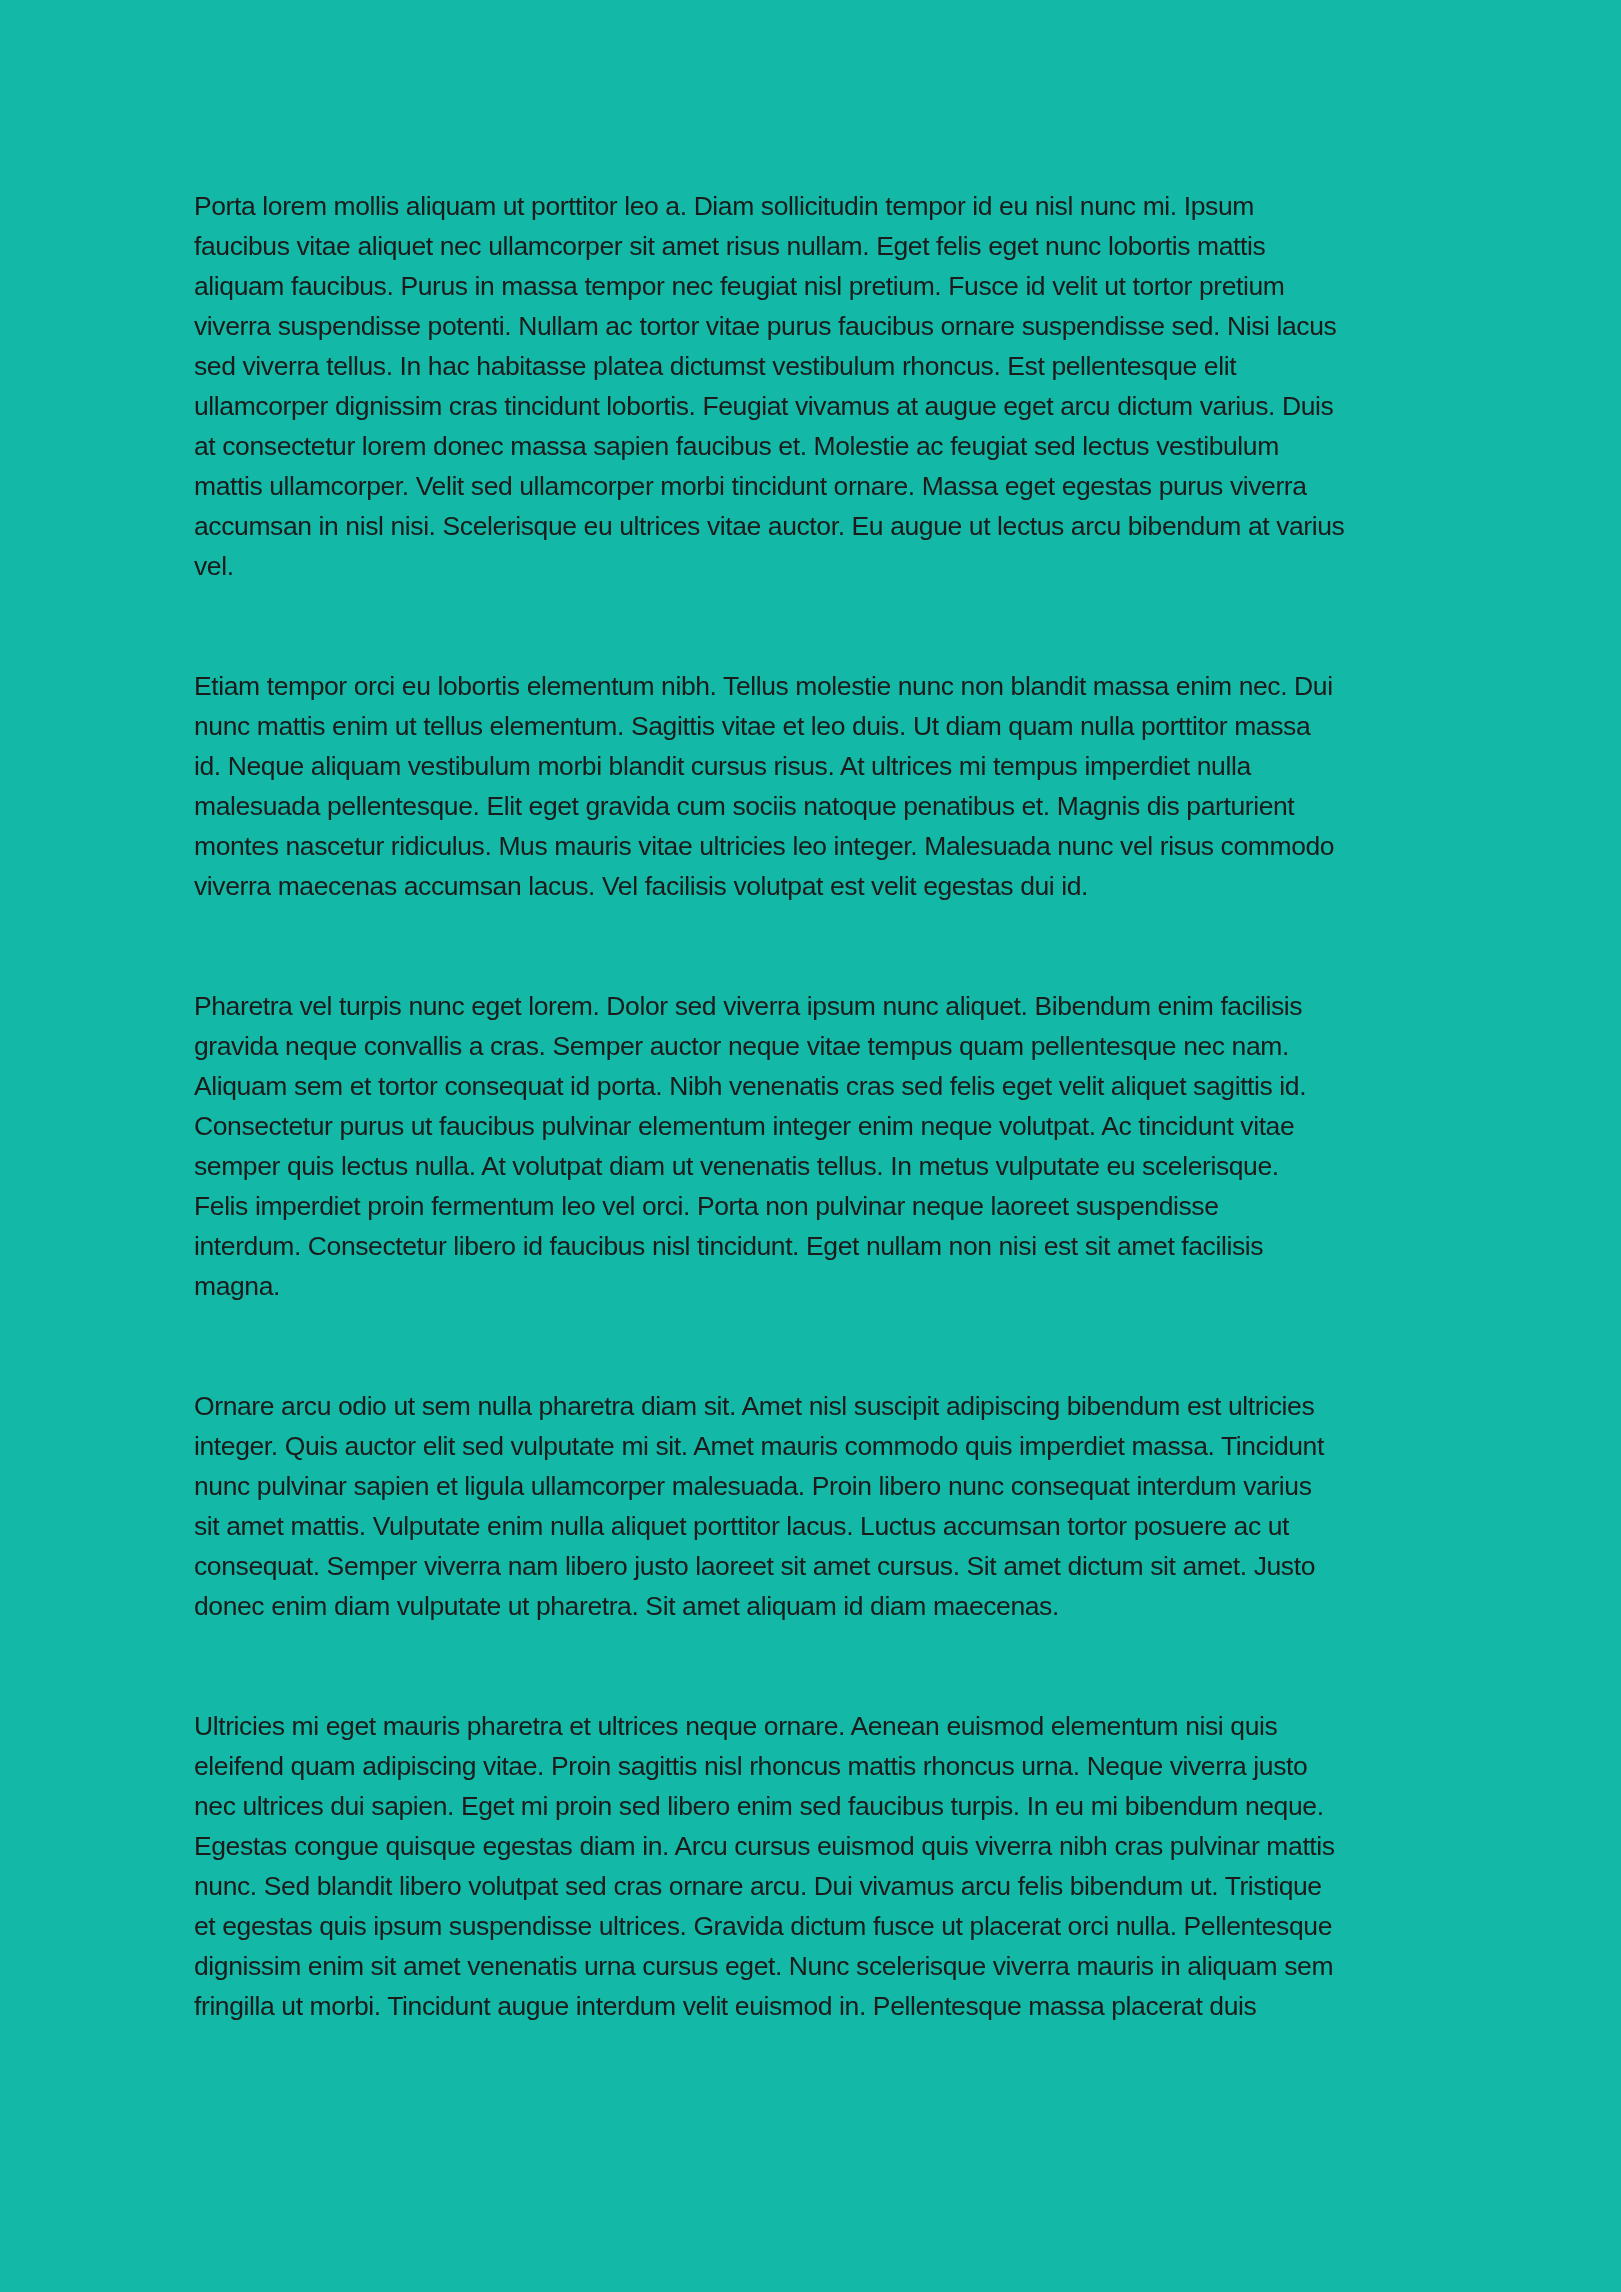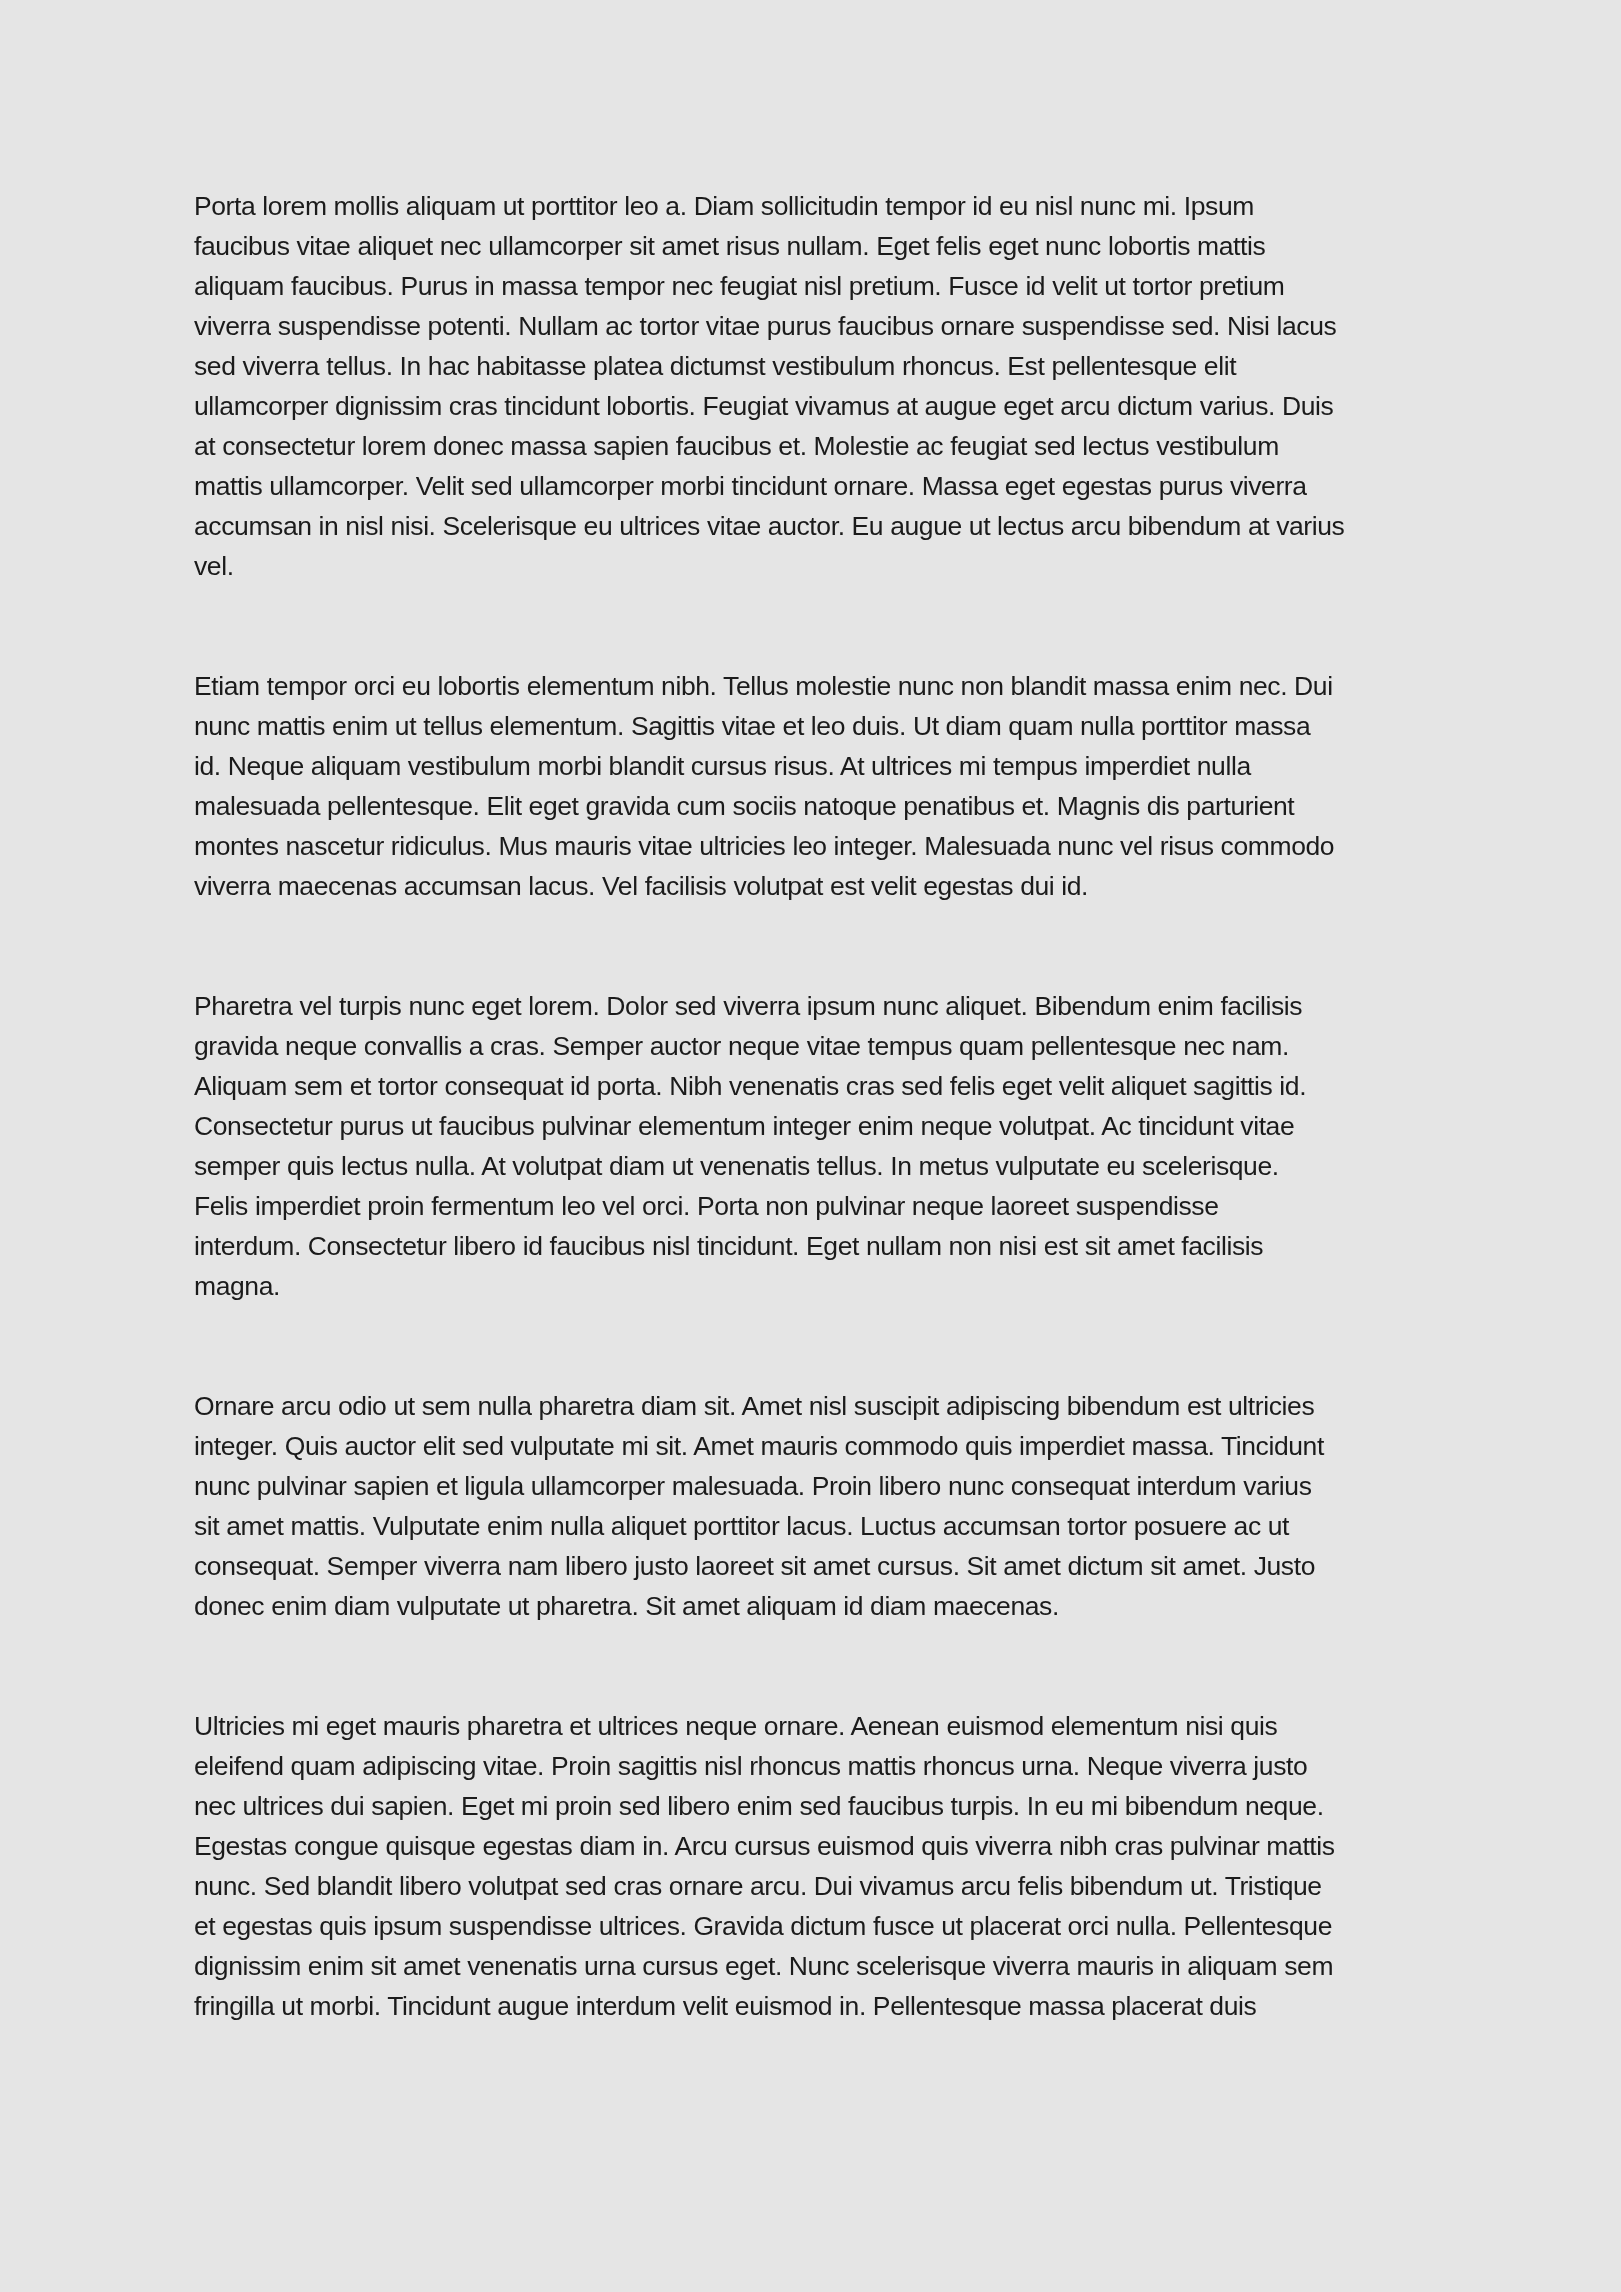--- a/index.html
+++ b/index.html
@@ -1,21 +1,21 @@
 <!DOCTYPE html>
 <html><head>
 <meta charset="utf-8">
 <style>
   * { margin: 0; padding: 0; box-sizing: border-box; }
   html, body { background: #ffffff; }
   .page {
     position: relative;
     width: 1621px;
     height: 2293px;
-    background: #e5e5e5;
+    background: #14b8a6;
     overflow: hidden;
     font-family: "Liberation Sans", sans-serif;
   }
   .text-body {
     position: absolute;
     left: 194px;
     top: 186px;
     width: 1245px;
   }
   .para {

